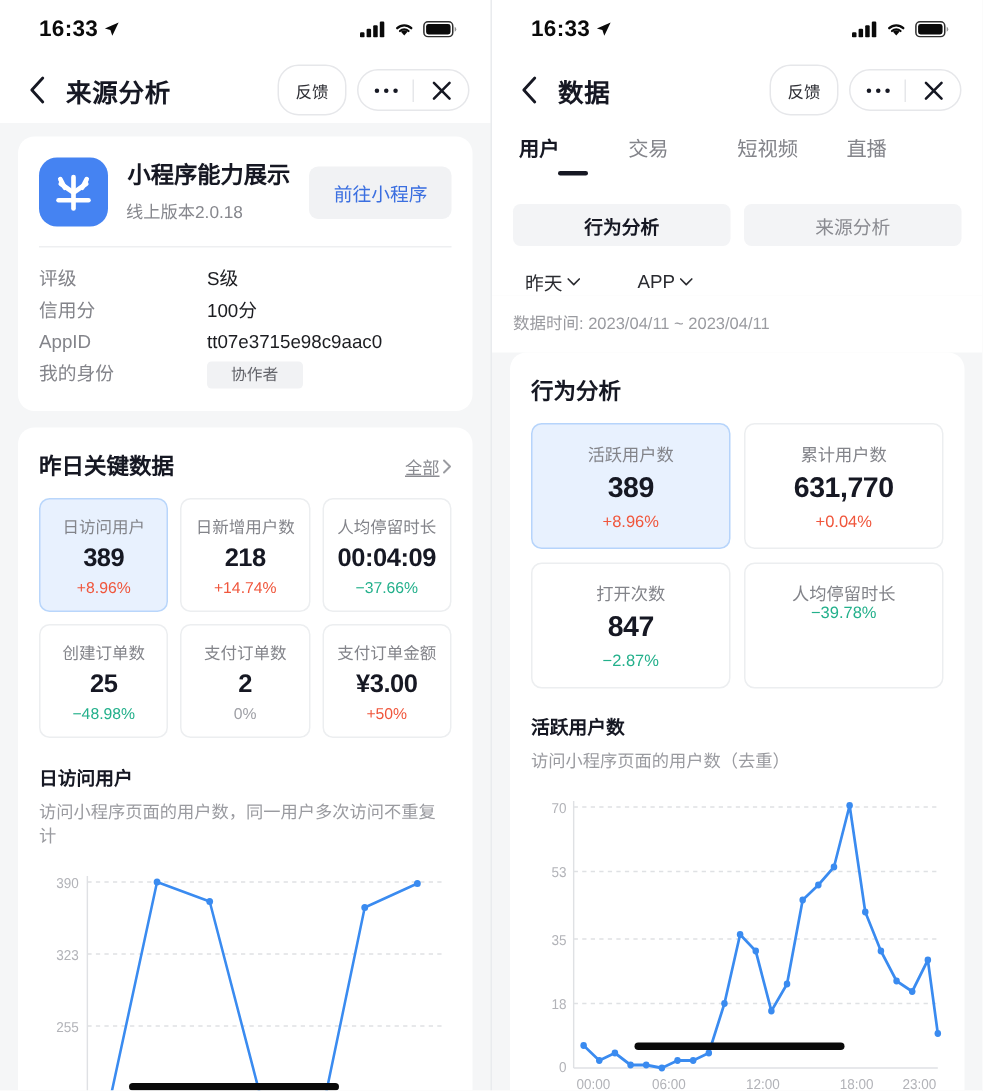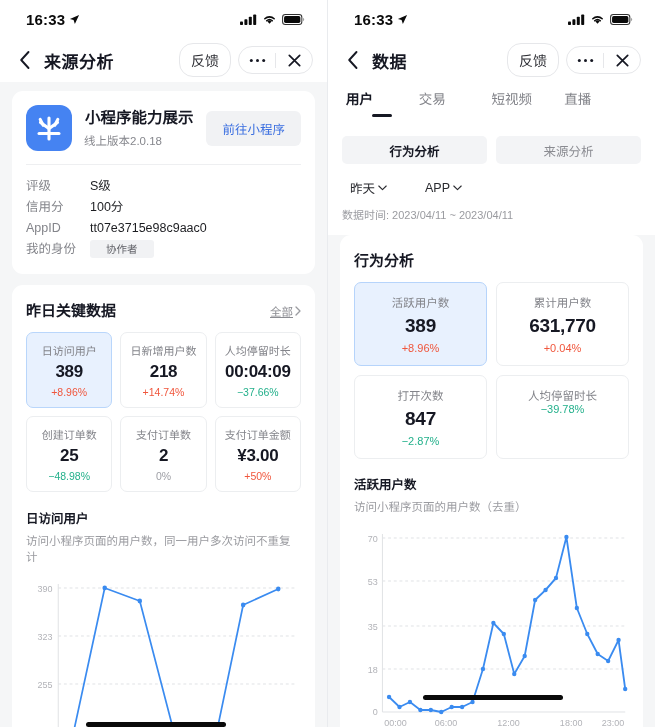--- a/index.html
+++ b/index.html
@@ -38,21 +38,21 @@
   .nav-back { width: 26px; height: 26px; display: flex; align-items: center; justify-content: center; }
   .nav-title {
     font-size: 17px; font-weight: bold; color: #161823;
     margin-left: 6px; letter-spacing: 0.5px;
   }
   .nav-actions { margin-left: auto; display: flex; align-items: center; gap: 7px; }
   .pill {
     height: 28px; border: 1px solid #e6e7ea; border-radius: 14px;
     display: flex; align-items: center; background: #fff;
   }
-  .pill.feedback { padding: 16px 11px; font-size: 14px; color: #2e2f35; }
+  .pill.feedback { padding: 16px 11px; font-size: 11px; color: #2e2f35; }
   .pill.more { padding: 0; }
   .pill.more .seg {
     width: 36px; height: 26px; display: flex; align-items: center; justify-content: center;
   }
   .pill.more .divider { width: 1px; height: 15px; background: #e6e7ea; }
 
   
   .card {
     background: #ffffff; border-radius: 11px; margin: 0 12px 11px 12px;
     padding: 14px 14px 14px 14px;
@@ -65,21 +65,21 @@
     background: #4583f2; flex: 0 0 auto; position: relative;
   }
   .app-meta { flex: 1 1 auto; min-width: 0; }
   .app-name { font-size: 15.5px; font-weight: bold; color: #161823; line-height: 1.3; text-align: center; }
   .app-ver { font-size: 11.5px; color: #86878d; margin-top: 3px; }
   .goto-btn {
     background: #f1f2f4; color: #3b6fe0; font-size: 12.5px;
     border-radius: 6px; padding: 8px 16px; white-space: nowrap;
   }
   .hr { height: 1px; background: #eeeff1; margin: 13px 0 11px 0; }
-  .kv { display: flex; font-size: 12.5px; line-height: 21px; }
+  .kv { display: flex; font-size: 12.5px; line-height: 21px; gap: 48px; }
   .kv .k { width: 64px; color: #83848a; flex: 0 0 auto; }
   .kv .v { color: #1c1d21; }
   .role-chip {
     background: #f1f2f4; color: #63646a; font-size: 10.5px;
     padding: 2px 16px; border-radius: 3px; display: inline-block; line-height: 14px;
   }
 
   
   .sec-head { display: flex; align-items: baseline; }
   .sec-title { font-size: 15px; font-weight: bold; color: #161823; }

